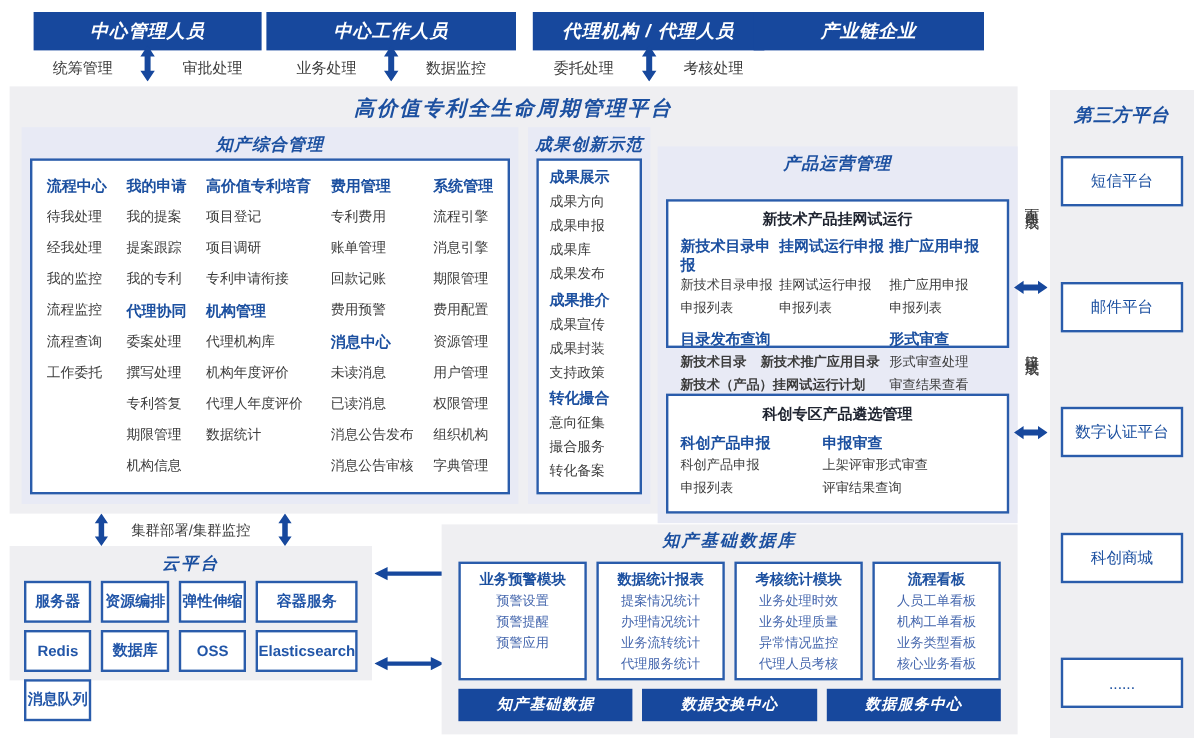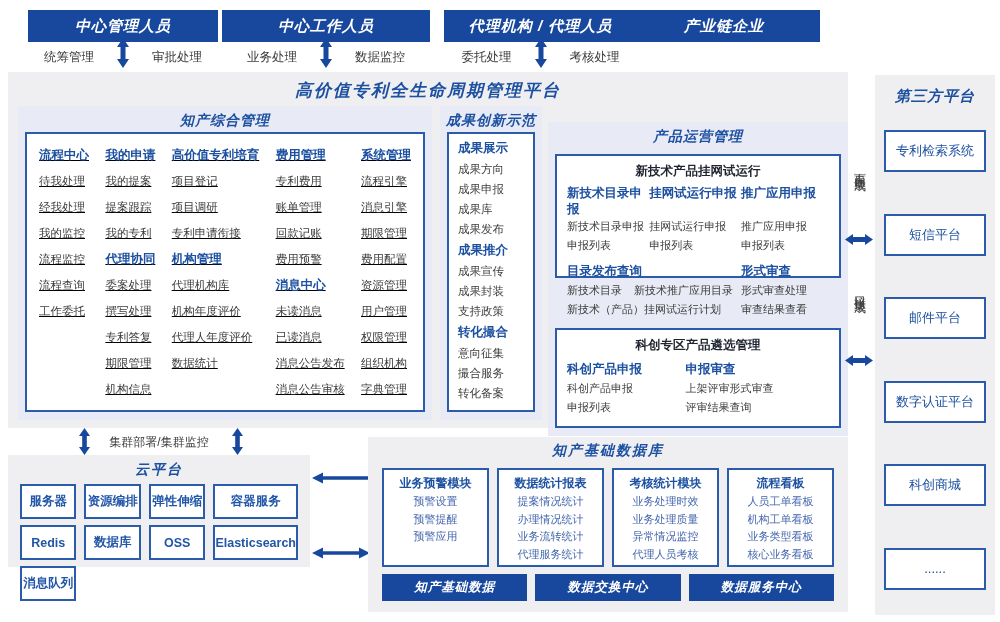--- a/index.html
+++ b/index.html
@@ -27,39 +27,39 @@
   
   .platform{position:absolute;left:8px;top:72px;width:840px;height:356px;background:var(--panel);}
   .platform-title{padding-top:7px;text-align:center;font-size:17px;font-weight:bold;font-style:italic;
     color:var(--blue2);letter-spacing:2px;}
   .sec{position:absolute;background:var(--secbg);}
   .sec-title{height:26px;line-height:28px;text-align:center;font-size:14px;font-weight:bold;
     font-style:italic;color:var(--blue2);letter-spacing:1px;white-space:nowrap;}
   .sec-body{position:absolute;background:#fff;border:2px solid var(--border);}
   .sec-ipm{left:10px;top:34px;width:414px;height:314px;}
   .sec-ipm .sec-body{left:7px;right:7px;top:26px;bottom:8px;padding:8px 12px;
-    display:flex;justify-content:space-between;text-decoration:underline;}
+    display:flex;justify-content:space-between;}
   .gh{height:26px;line-height:26px;font-size:12.5px;font-weight:bold;color:var(--blue2);white-space:nowrap;}
   .gi{height:26px;line-height:26px;font-size:11.5px;color:var(--item);white-space:nowrap;}
 
   .sec-achv{left:432px;top:34px;width:102px;height:314px;}
   .sec-achv .sec-body{left:7px;right:7px;top:26px;bottom:8px;padding:3px 6px;}
   .agh{height:22px;line-height:22px;font-size:12.5px;font-weight:bold;color:var(--blue2);white-space:nowrap;padding-left:3px;}
   .agi{height:20px;line-height:20px;font-size:11.5px;color:var(--item);white-space:nowrap;padding-left:3px;}
 
   .sec-prod{left:540px;top:34px;width:300px;height:314px;margin-top:16px;}
   .pbox{position:absolute;left:7px;right:7px;background:#fff;border:2px solid var(--border);padding:4px 10px;}
-  #pboxA{top:32px;height:124px;}
+  #pboxA{top:44px;height:124px;}
   #pboxB{top:206px;height:100px;}
   .pbox-title{height:22px;line-height:22px;text-align:center;font-size:12.5px;font-weight:bold;color:#1f2430;white-space:nowrap;}
   .prow{display:flex;margin-top:3px;}
   .pcol .gh{white-space:normal;line-height:16px;height:auto;min-height:32px;font-size:12.5px;}
   .pcol .gh.one{min-height:20px;line-height:20px;}
   .pcol .pi{font-size:11px;line-height:19px;color:var(--item);white-space:nowrap;}
-  .items-wrap{display:flex;flex-wrap:wrap;column-gap:12px;row-gap:0;}
+  .items-wrap{display:flex;flex-wrap:wrap;column-gap:12px;row-gap:0;font-weight:bold;}
   #pc0{width:86px}#pc1{width:96px}#pc2{width:92px}
   #pc3{width:182px}#pc4{width:92px}
   #pc5{width:122px}#pc6{width:148px}
 
   
   .vtext{writing-mode:vertical-rl;text-orientation:upright;font-size:12px;color:var(--item);
     letter-spacing:2px;position:absolute;}
   .int-arrow{position:absolute;}
 
   
@@ -291,21 +291,20 @@
   <div class="vtext" style="left:851px;top:286px;">接口集成</div>
   <div class="int-arrow" style="left:845px;top:354px;">
     <svg class="arr" width="28" height="13" viewBox="0 0 28 13">
         <path d="M0 6.5 L8 1 V4 H20 V1 L28 6.5 L20 12 V9 H8 V12 Z" fill="#17489d"></path>
       </svg>
   </div>
 
   <div class="sidebar">
     <div class="sidebar-title">第三方平台</div>
     <div class="tp-list">
-      <div class="tp-box">专利检索系统</div>
       <div class="tp-box">短信平台</div>
       <div class="tp-box">邮件平台</div>
       <div class="tp-box">数字认证平台</div>
       <div class="tp-box">科创商城</div>
       <div class="tp-box">......</div>
     </div>
   </div>
 
   <div class="cl-arrow" style="left:78px;">
     <svg class="arr" width="13" height="27" viewBox="0 0 13 27">

